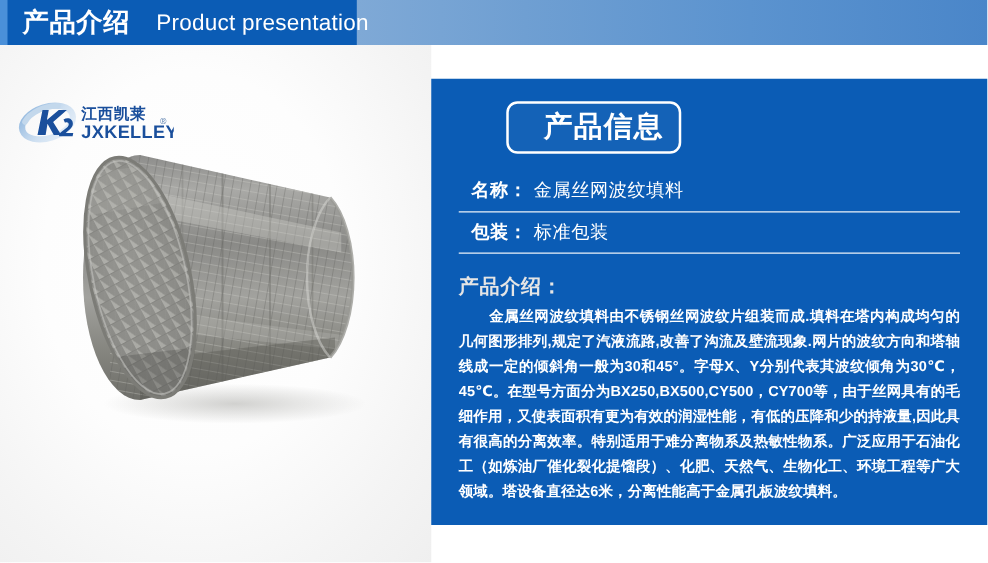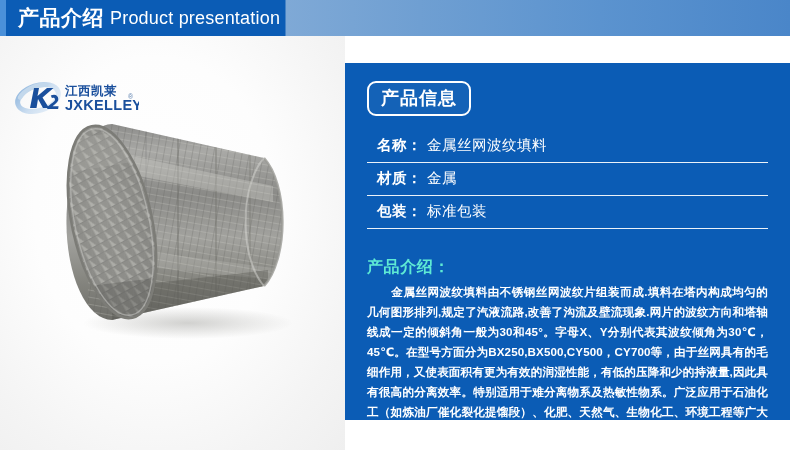--- a/index.html
+++ b/index.html
@@ -30,21 +30,21 @@
     left: 0; top: 0;
     width: 6px; height: 36px;
     background: #4a90d9;
   }
   .header-titles {
     position: absolute;
     left: 18px; top: 0;
     height: 36px;
     display: flex;
     align-items: center;
-    gap: 6px;
+    gap: 21px;
     white-space: nowrap;
   }
   .header-cn {
     color: #ffffff;
     font-size: 21px;
     font-weight: bold;
     letter-spacing: 0.5px;
   }
   .header-en {
     color: #ffffff;
@@ -88,26 +88,27 @@
     width: 445px;
     height: 357px;
     background: #0b5cb5;
     padding: 18px 22px 14px 22px;
   }
 
   .badge {
     display: inline-block;
     border: 2px solid #ffffff;
     border-radius: 9px;
-    padding: 3px 12px 4px 12px;
-    color: #ffffff;
-    font-size: 18px;
+    padding: 3px 12px 4px 28px;
+    color: #ffffff;
+    font-size: 23px;
     font-weight: bold;
     letter-spacing: 1px;
     background: rgba(255,255,255,0.04);
+    margin-left: 38px;
   }
 
   .spec-list {
     margin-top: 14px;
   }
   .spec-row {
     padding: 6px 0 7px 10px;
     border-bottom: 1px solid rgba(255,255,255,0.92);
     display: flex;
     align-items: flex-end;
@@ -121,25 +122,25 @@
   }
   .spec-value {
     color: #ffffff;
     font-size: 14.5px;
     font-weight: normal;
     margin-left: 5px;
     letter-spacing: 0.5px;
   }
 
   .desc-heading {
-    color: #5eead4;
+    color: #e5e5e5;
     font-size: 16px;
     font-weight: bold;
     letter-spacing: 0.6px;
-    margin-top: 28px;
+    margin-top: 16px;
   }
 
   .desc-body {
     color: #ffffff;
     font-size: 11.6px;
     font-weight: bold;
     line-height: 1.72;
     text-align: justify;
     text-indent: 2.1em;
     margin-top: 4px;
@@ -274,24 +275,20 @@
 
   <div class="badge">产品信息</div>
 
   <div class="spec-list">
 
     <div class="spec-row">
       <span class="spec-label">名称：</span>
       <span class="spec-value">金属丝网波纹填料</span>
     </div>
 
-    <div class="spec-row">
-      <span class="spec-label">材质：</span>
-      <span class="spec-value">金属</span>
-    </div>
 
     <div class="spec-row">
       <span class="spec-label">包装：</span>
       <span class="spec-value">标准包装</span>
     </div>
 
   </div>
 
   <div class="desc-heading">产品介绍：</div>
   <div class="desc-body">金属丝网波纹填料由不锈钢丝网波纹片组装而成.填料在塔内构成均匀的几何图形排列,规定了汽液流路,改善了沟流及壁流现象.网片的波纹方向和塔轴线成一定的倾斜角一般为30和45°。字母X、Y分别代表其波纹倾角为30℃，45℃。在型号方面分为BX250,BX500,CY500，CY700等，由于丝网具有的毛细作用，又使表面积有更为有效的润湿性能，有低的压降和少的持液量,因此具有很高的分离效率。特别适用于难分离物系及热敏性物系。广泛应用于石油化工（如炼油厂催化裂化提馏段）、化肥、天然气、生物化工、环境工程等广大领域。塔设备直径达6米，分离性能高于金属孔板波纹填料。</div>

